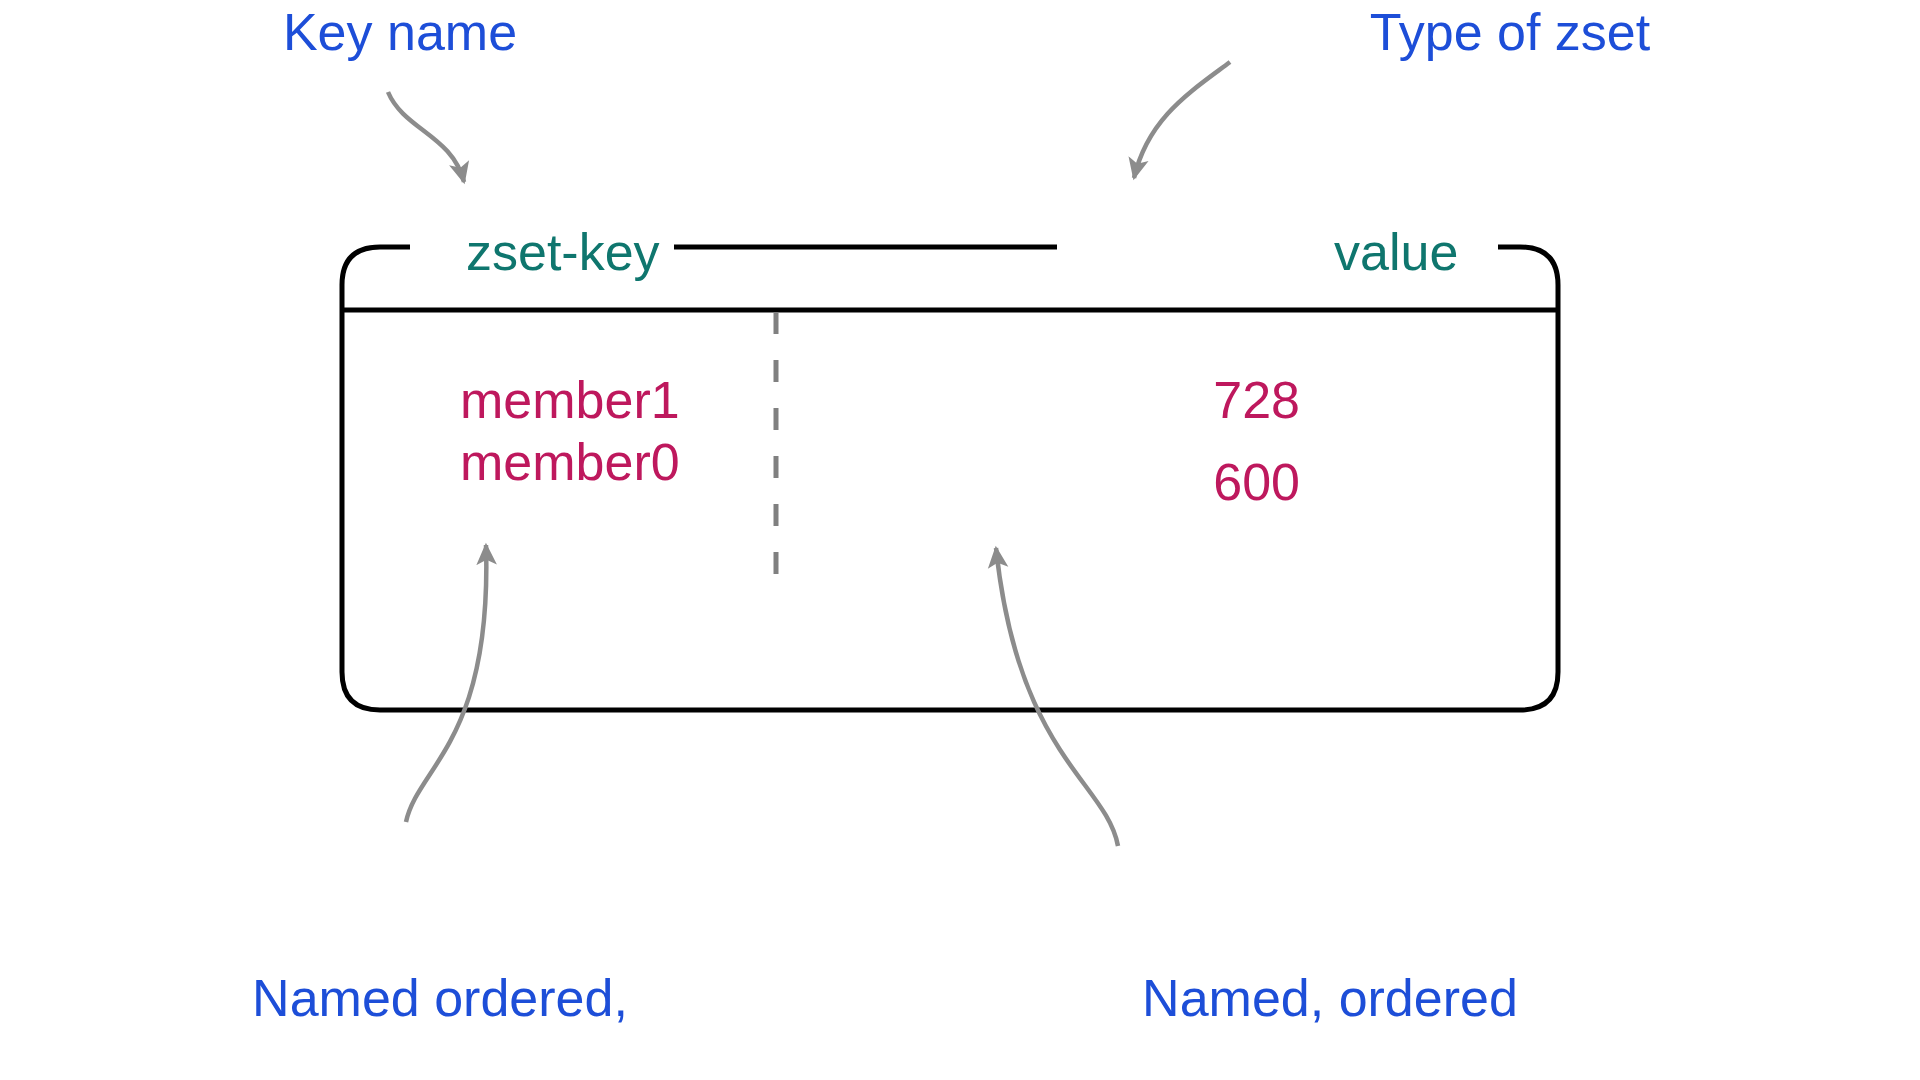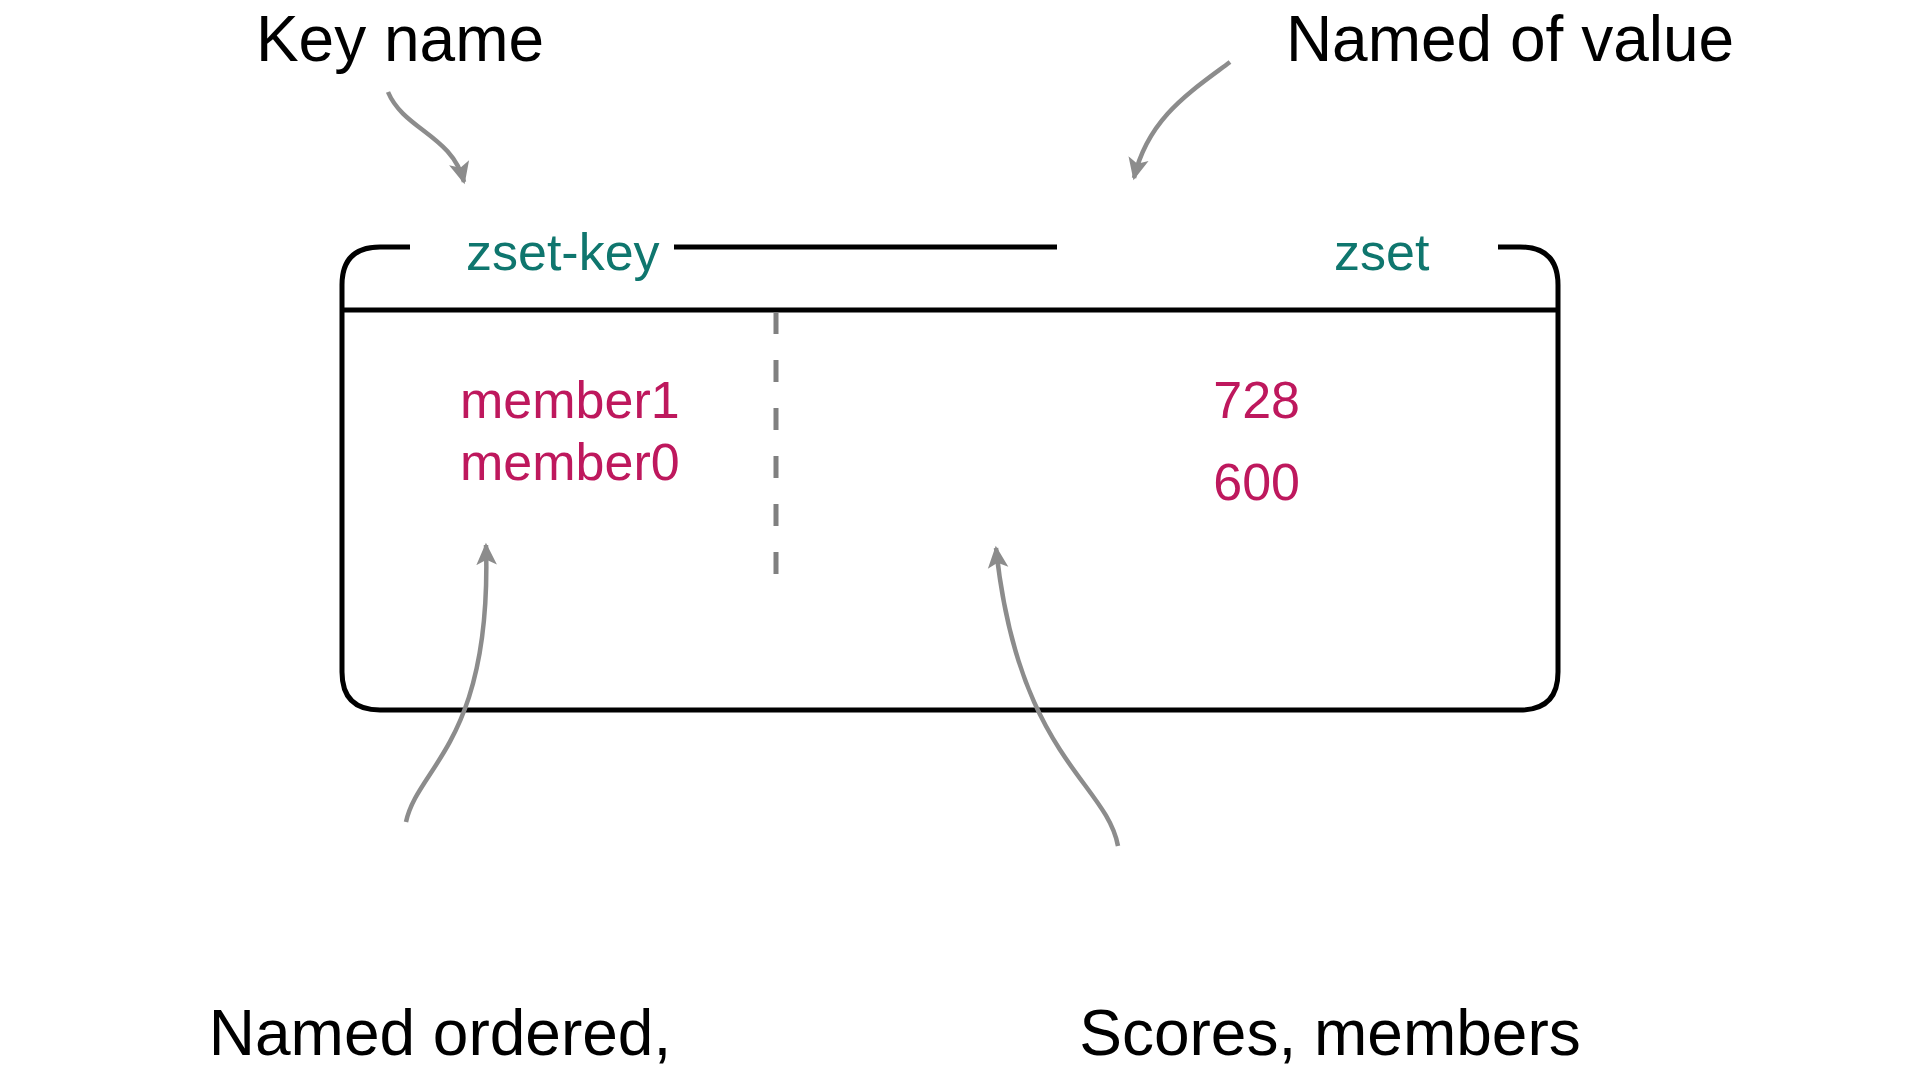--- a/index.html
+++ b/index.html
@@ -26,22 +26,22 @@
     width: 1920px;
     height: 1080px;
     overflow: visible;
   }
   .txt {
     position: absolute;
     white-space: pre;
     line-height: 1.18;
   }
   .annotation {
-    color: #000000;
-    font-size: 64px;
+    color: #1d4ed8;
+    font-size: 52px;
     text-align: center;
     font-weight: 400;
   }
   .box-label {
     color: #0f766e;
     font-size: 52px;
     font-weight: 400;
     background: #ffffff;
     padding: 0 14px;
   }
@@ -95,36 +95,36 @@
 
     <path d="M 1230 62 C 1190 92 1148 118 1134 178" fill="none" stroke="#8c8c8c" stroke-width="4.5" marker-end="url(#arrowhead)"></path>
 
     <path d="M 406 822 C 418 766 492 742 486 545" fill="none" stroke="#8c8c8c" stroke-width="4.5" marker-end="url(#arrowhead)"></path>
 
     <path d="M 1118 846 C 1106 782 1018 756 996 548" fill="none" stroke="#8c8c8c" stroke-width="4.5" marker-end="url(#arrowhead)"></path>
   </svg>
 
   <div class="txt annotation" id="caption-key-name">Key name</div>
 
-  <div class="txt annotation" id="caption-type-value">Named of value</div>
+  <div class="txt annotation" id="caption-type-value">Type of zset</div>
 
   <div class="txt box-label" id="label-key">zset-key</div>
 
-  <div class="txt box-label" id="label-type">zset</div>
+  <div class="txt box-label" id="label-type">value</div>
 
   <div class="txt cell cell-member row-member1-name">member1</div>
   <div class="txt cell cell-score row-member1-score">728</div>
 
   <div class="txt cell cell-member row-member0-name">member0</div>
   <div class="txt cell cell-score row-member0-score">600</div>
 
   <div class="txt annotation" id="caption-members">
     <div>Named ordered,</div>
     
     
   </div>
 
   <div class="txt annotation" id="caption-scores">
-    <div>Scores, members</div>
+    <div>Named, ordered</div>
     
   </div>
 
 </div>
 
 </body></html>

